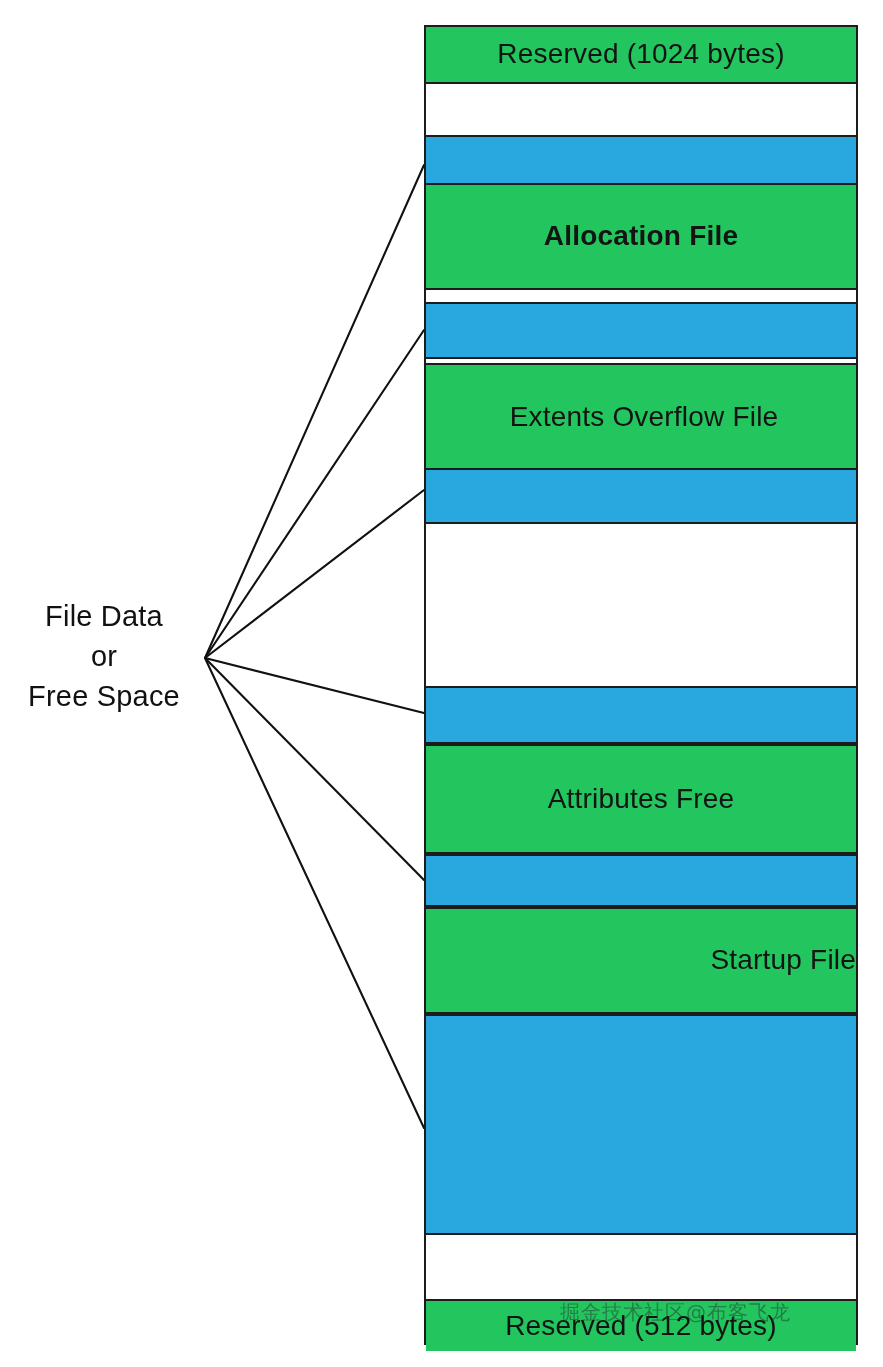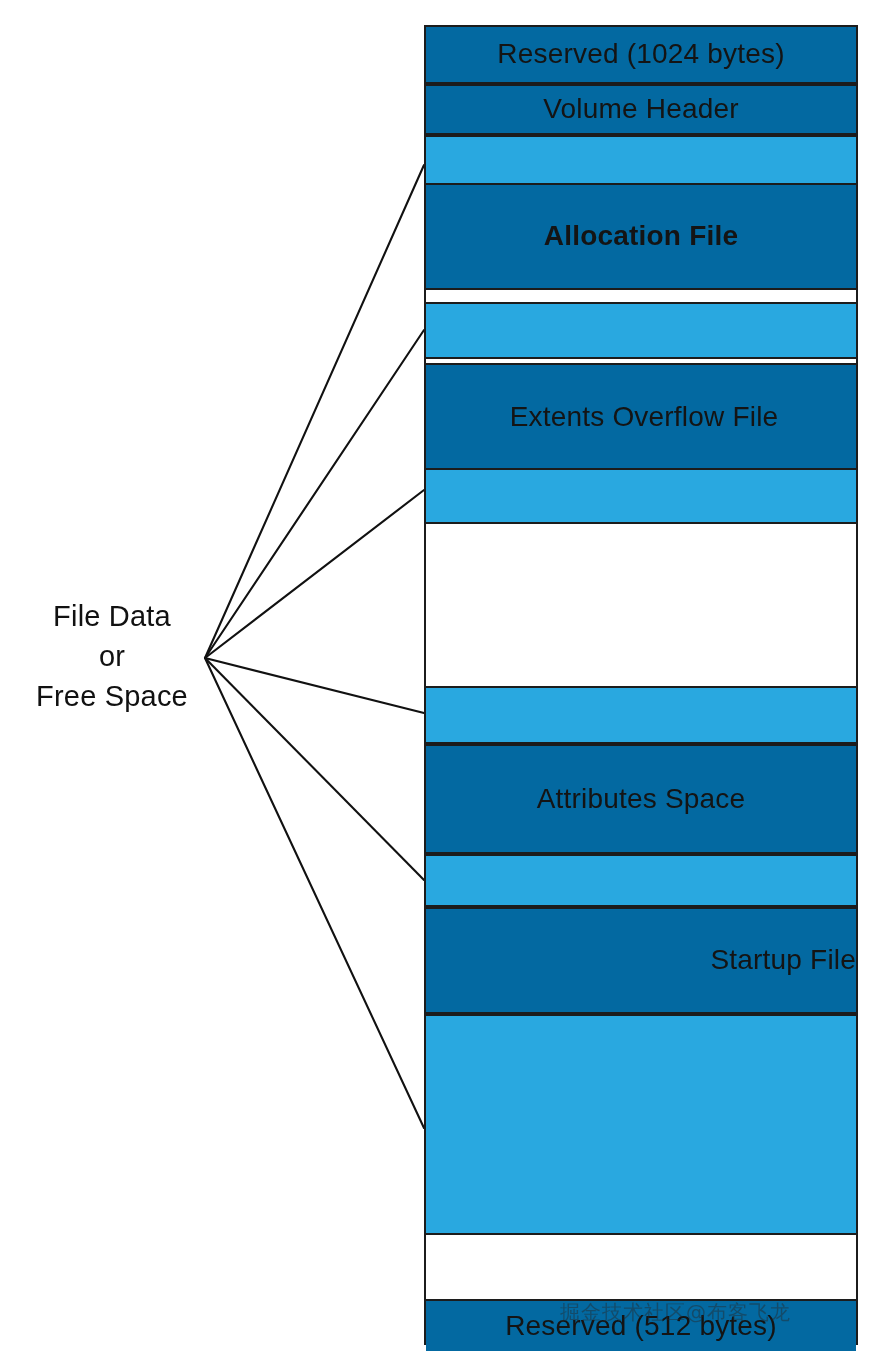--- a/index.html
+++ b/index.html
@@ -19,21 +19,21 @@
   #diagram-root {
     position: absolute;
     left: 0; top: 0;
     width: 883px;
     height: 1367px;
   }
 
   
   #left-label {
     position: absolute;
-    left: 12px;
+    left: 4px;
     top: 596px;
     width: 200px;
     text-align: center;
     font-size: 29px;
     line-height: 40px;
     color: #111111;
     letter-spacing: 0.2px;
   }
   #left-label .lbl-line { display: block; white-space: nowrap; }
 
@@ -61,21 +61,21 @@
   .band {
     position: absolute;
     left: 0;
     width: 100%;
     box-sizing: border-box;
     display: flex;
     align-items: center;
     justify-content: center;
     border-top: 2px solid #1c1c1c;
     border-bottom: 2px solid #1c1c1c;
-    background: #0369a1;
+    background: #22c55e;
   }
   .band.first { border-top: none; }
   .band.last  { border-bottom: none; }
   .band.data  { background: #29a8e0; border-top-color:#1c1c1c; border-bottom-color:#1c1c1c; }
 
   .band-label {
     font-size: 28px;
     line-height: 1.1;
     color: #141414;
     white-space: nowrap;
@@ -114,35 +114,32 @@
         <line x1="205" y1="658" x2="424" y2="713"></line>
         <line x1="205" y1="658" x2="424" y2="880"></line>
         <line x1="205" y1="658" x2="424" y2="1128"></line>
       </g>
   </svg>
 
   <div id="volume-column">
       <div class="band first" style="top: 0px; height: 57px;">
         <span class="band-label">Reserved (1024 bytes)</span>
       </div>
-      <div class="band" style="top: 57px; height: 51px;">
-        <span class="band-label">Volume Header</span>
-      </div>
       <div class="band data" style="top: 108px; height: 60px;"></div>
       <div class="band" style="top: 156px; height: 107px; font-weight: bold;">
         <span class="band-label">Allocation File</span>
       </div>
       <div class="band data" style="top: 275px; height: 57px;"></div>
       <div class="band" style="top: 336px; height: 109px; padding-left: 6px;">
         <span class="band-label">Extents Overflow File</span>
       </div>
       <div class="band data" style="top: 441px; height: 56px;"></div>
       <div class="band data" style="top: 659px; height: 58px;"></div>
       <div class="band" style="top: 717px; height: 110px;">
-        <span class="band-label">Attributes Space</span>
+        <span class="band-label">Attributes Free</span>
       </div>
       <div class="band data" style="top: 827px; height: 53px;"></div>
       <div class="band" style="top: 880px; height: 107px; justify-content: flex-end;">
         <span class="band-label">Startup File</span>
       </div>
       <div class="band data" style="top: 987px; height: 221px;"></div>
       <div class="band last" style="top: 1272px; height: 52px;">
         <span class="band-label">Reserved (512 bytes)</span>
       </div>
     </div>

